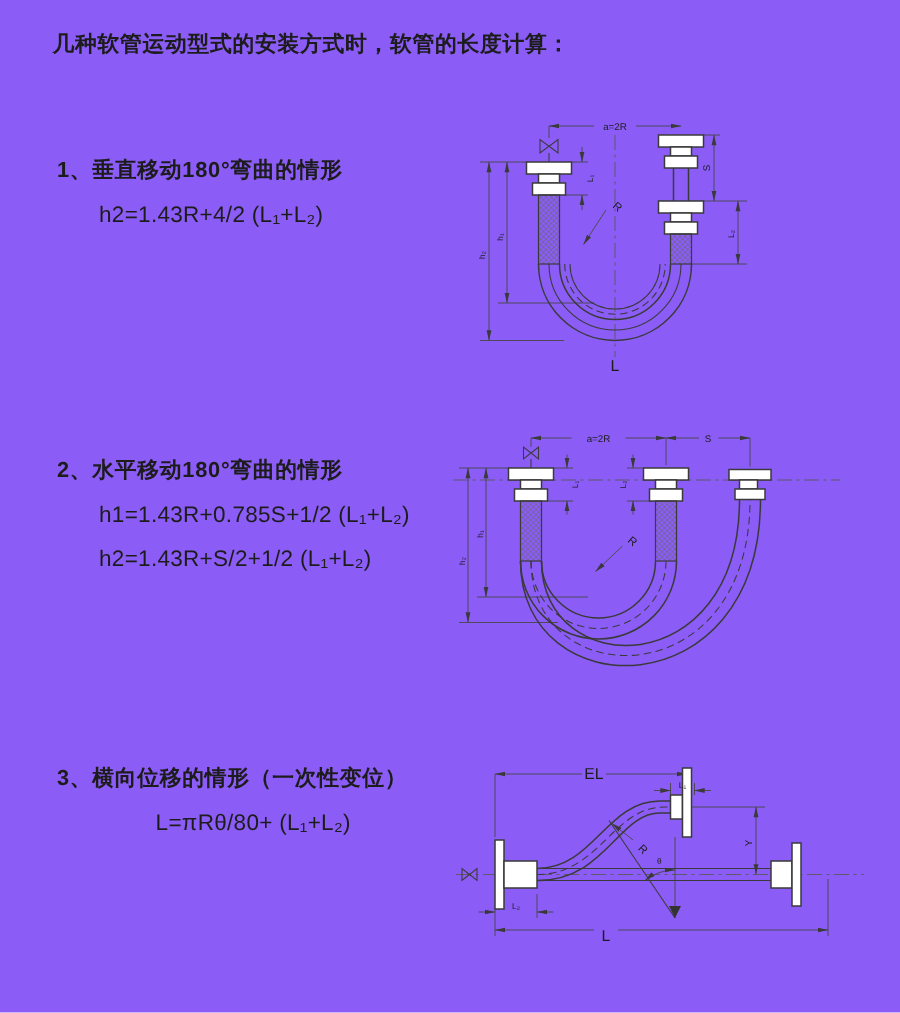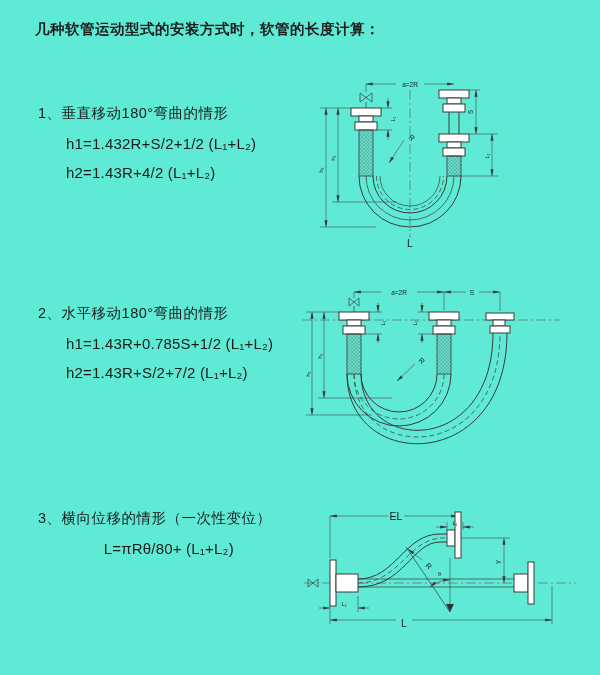--- a/index.html
+++ b/index.html
@@ -1,20 +1,20 @@
 <!DOCTYPE html>
 <html><head>
 <meta charset="utf-8">
 <style>
   html,body{margin:0;padding:0;background:#fff;}
-  .page{position:relative;width:600px;height:675px;background:#5eead4;overflow:hidden;
+  .page{position:relative;width:600px;height:675px;background:#8b5cf6;overflow:hidden;
         font-family:"Liberation Sans","DejaVu Sans",sans-serif;color:#1c1c1c;}
   .doc-title{position:absolute;left:35px;top:20px;margin:0;font-size:14.5px;font-weight:700;letter-spacing:.5px;}
   .sec-text{position:absolute;left:38px;}
-  .sec-text h2{margin:0;font-size:14.5px;font-weight:400;letter-spacing:.5px;}
+  .sec-text h2{margin:0;font-size:14.5px;font-weight:700;letter-spacing:.5px;}
   .sec-text .formula{margin:12px 0 0 28px;font-size:15px;font-weight:400;letter-spacing:.2px;}
   svg.diag{position:absolute;}
   svg .obj{stroke:#3a3a3a;stroke-width:1;fill:none;}
   svg .objthin{stroke:#3a3a3a;stroke-width:.7;fill:none;}
   svg .fit{stroke:#3a3a3a;stroke-width:1;fill:#ffffff;}
   svg .braid{stroke:#3a3a3a;stroke-width:.8;}
   svg .dim{stroke:#474747;stroke-width:.6;fill:none;}
   svg .cl{stroke:#5a5a5a;stroke-width:.6;fill:none;stroke-dasharray:10 3 2 3;}
   svg .dash{stroke:#3a3a3a;stroke-width:.7;fill:none;stroke-dasharray:5 3;}
   svg text{fill:#1c1c1c;font-family:"Liberation Sans","DejaVu Sans",sans-serif;}
@@ -22,21 +22,20 @@
 </style>
 </head>
 <body>
 
 <div class="page">
 
   <h1 class="doc-title">几种软管运动型式的安装方式时，软管的长度计算：</h1>
 
   <div class="sec-text" style="top:104px;">
     <h2>1、垂直移动180°弯曲的情形</h2>
-    <p class="formula">h1=1.432R+S/2+1/2 (L₁+L₂)</p>
     <p class="formula">h2=1.43R+4/2 (L₁+L₂)</p>
   </div>
 
   <svg class="diag" style="left:308px;top:72px;" width="240" height="180" viewBox="0 0 240 180">
     <defs>
       <pattern id="hp1" patternUnits="userSpaceOnUse" width="3.5" height="3.5">
         <path d="M0,3.5 L3.5,0 M0,0 L3.5,3.5" stroke="#666" stroke-width="0.4" fill="none"></path>
       </pattern>
       <marker id="ae1" markerWidth="7.5" markerHeight="5" refX="6.8" refY="2.5" orient="auto" markerUnits="userSpaceOnUse">
         <path d="M0,0.9 L7,2.5 L0,4.1 Z" fill="#3a3a3a"></path>
@@ -114,21 +113,21 @@
       <text class="t5" x="27" y="86" text-anchor="middle" transform="rotate(-90 27 86)">h₁</text>
       <text class="t5" x="15" y="98" text-anchor="middle" transform="rotate(-90 15 98)">h₂</text>
       <text class="t7" x="100" y="66" transform="rotate(40 100 66)">R</text>
       <text class="t10" x="102" y="175" text-anchor="middle">L</text>
     </g>
   </svg>
 
   <div class="sec-text" style="top:304px;">
     <h2>2、水平移动180°弯曲的情形</h2>
     <p class="formula">h1=1.43R+0.785S+1/2 (L₁+L₂)</p>
-    <p class="formula">h2=1.43R+S/2+7/2 (L₁+L₂)</p>
+    <p class="formula">h2=1.43R+S/2+1/2 (L₁+L₂)</p>
   </div>
 
   <svg class="diag" style="left:296px;top:282px;" width="270" height="180" viewBox="0 0 270 180">
     <defs>
       <pattern id="hp2" patternUnits="userSpaceOnUse" width="3.5" height="3.5">
         <path d="M0,3.5 L3.5,0 M0,0 L3.5,3.5" stroke="#666" stroke-width="0.4" fill="none"></path>
       </pattern>
       <marker id="ae2" markerWidth="7.5" markerHeight="5" refX="6.8" refY="2.5" orient="auto" markerUnits="userSpaceOnUse">
         <path d="M0,0.9 L7,2.5 L0,4.1 Z" fill="#3a3a3a"></path>
         </marker>

